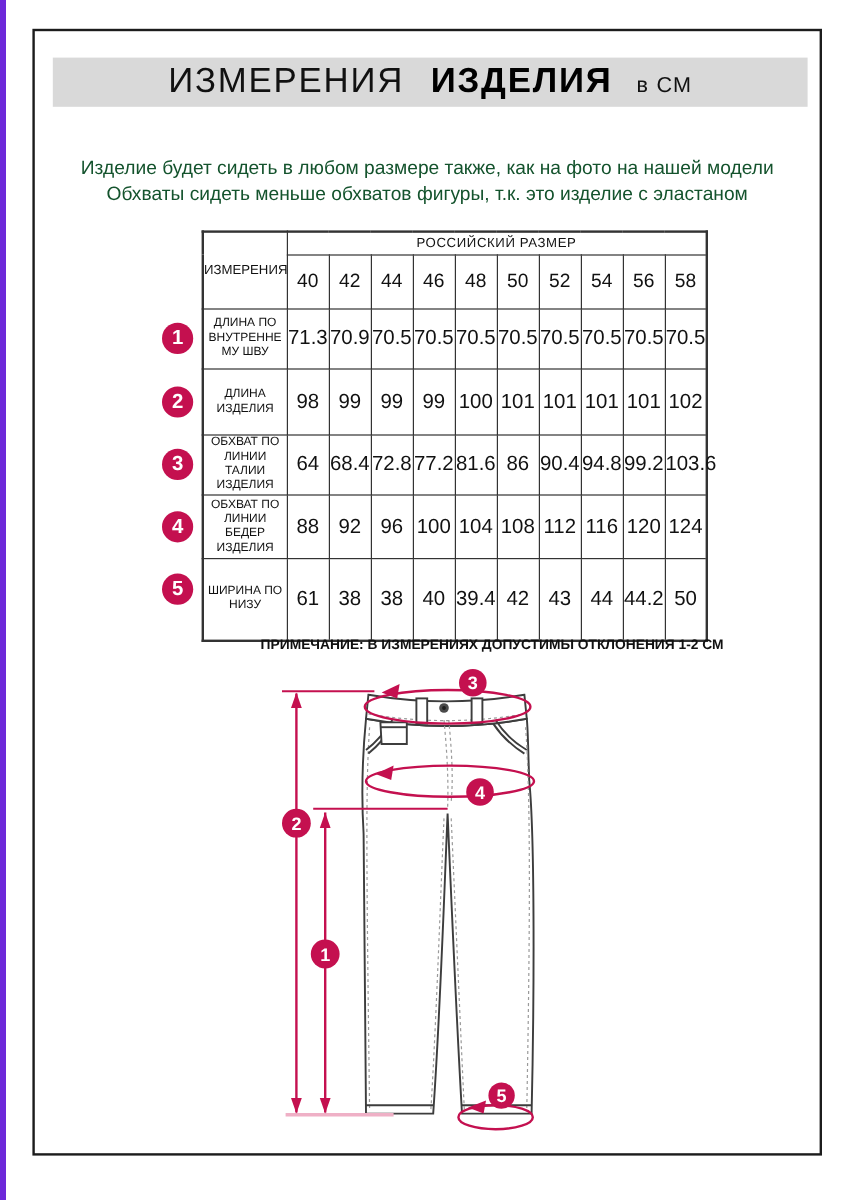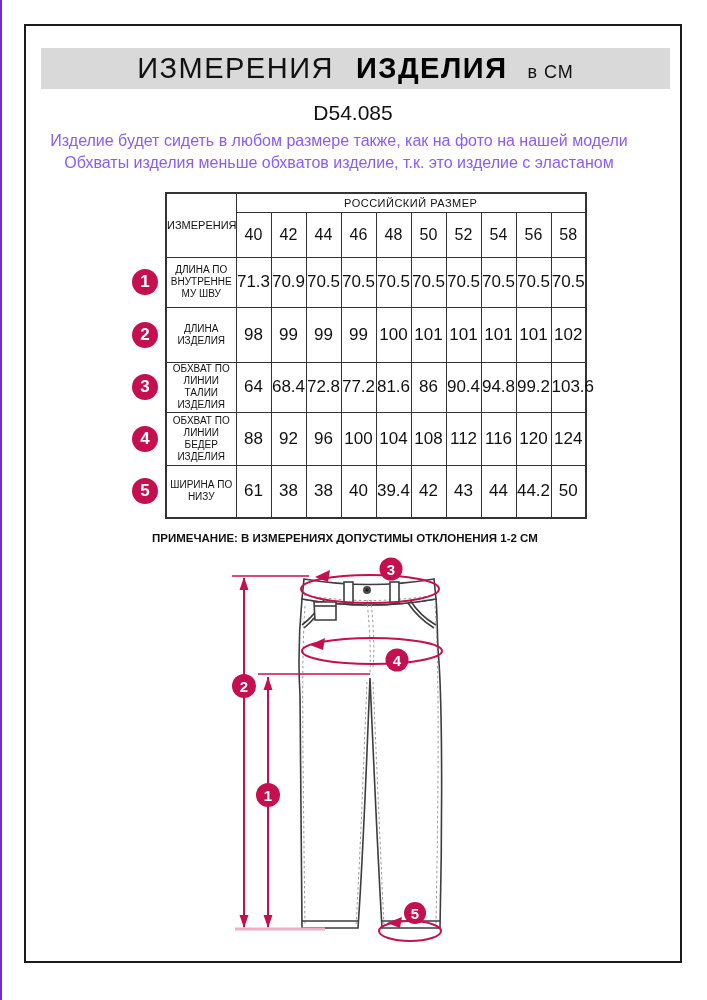--- a/index.html
+++ b/index.html
@@ -1,43 +1,43 @@
 <!DOCTYPE html>
 <html style="--accent: #C4104F; --bar-bg: #D9D9D9; --baseline: #EFB0C6;"><head>
 <meta charset="utf-8">
 <style>
   html,body{margin:0;padding:0;background:#fff;}
   .screen{position:relative;width:707px;height:1000px;background:#ffffff;overflow:hidden;
-          font-family:"Liberation Sans",sans-serif;border-left:2px solid #6d28d9;box-sizing:border-box;}
+          font-family:"Liberation Sans",sans-serif;border-left:5px solid #6d28d9;box-sizing:border-box;}
   .sheet{position:absolute;left:22px;top:24px;width:658px;height:939px;border:2px solid #1c1c1c;box-sizing:border-box;}
   .title-bar{position:absolute;left:39px;top:48px;width:629px;height:41px;background:var(--bar-bg);
              display:flex;align-items:baseline;justify-content:center;}
   .title-main{font-size:29px;color:#111;letter-spacing:1.5px;line-height:41px;}
   .title-bold{font-size:29px;font-weight:bold;color:#000;letter-spacing:1.5px;margin-left:22px;line-height:41px;}
   .title-unit{font-size:18px;color:#111;margin-left:20px;letter-spacing:1px;text-align:center;}
   .model-code{position:absolute;left:22px;top:101px;width:658px;text-align:center;font-size:21px;color:#111;}
-  .subtitle{position:absolute;left:8px;top:130px;width:658px;text-align:center;font-size:16px;color:#8b5cf6;line-height:22px;}
-  .note{position:absolute;left:150px;top:532px;width:448px;text-align:left;font-size:11.5px;font-weight:bold;color:#111;}
+  .subtitle{position:absolute;left:22px;top:130px;width:658px;text-align:center;font-size:16px;color:#14532d;line-height:22px;}
+  .note{position:absolute;left:150px;top:532px;width:448px;text-align:right;font-size:11.5px;font-weight:bold;color:#111;}
 
   table.size-table{position:absolute;left:163px;top:192px;width:422px;border-collapse:collapse;table-layout:fixed;
                    border:2px solid #333;}
   table.size-table td,table.size-table th{border:1px solid #333;padding:0;text-align:center;vertical-align:middle;
                    color:#111;font-weight:normal;}
   tr.group-row{height:19px;}
   tr.sizes-row{height:45px;}
   .group-cell{font-size:11px;letter-spacing:0.5px;}
   .corner-cell{font-size:11px;}
   .size-cell{font-size:16px;font-weight:bold;}
   .label-cell{font-size:10px;line-height:1.2;white-space:pre-line;}
   .value-cell{font-size:17px;}
   tbody tr:nth-child(1){height:50px;}
   tbody tr:nth-child(2){height:55px;margin-top:40px;}
   tbody tr:nth-child(3){height:50px;}
   tbody tr:nth-child(4){height:53px;}
-  tbody tr:nth-child(5){height:53px;}
+  tbody tr:nth-child(5){height:69px;}
 
   .row-badge{position:absolute;left:130px;width:26px;height:26px;border-radius:50%;background:var(--accent);
              color:#fff;font-size:17px;font-weight:bold;display:flex;align-items:center;justify-content:center;}
   .diagram{position:absolute;left:200px;top:555px;}
   .ink{stroke:#3d3d3d;stroke-width:1.6;fill:#ffffff;}
   .ink-line{stroke:#3d3d3d;stroke-width:1.6;fill:none;}
   .stitch{stroke:#9a9a9a;stroke-width:1;fill:none;stroke-dasharray:2.5 2.5;}
   .acc-line{stroke:var(--accent);stroke-width:2;fill:none;}
   .acc-thin{stroke:var(--accent);stroke-width:1.6;fill:none;}
   .acc-fill{fill:var(--accent);stroke:none;}
@@ -49,25 +49,24 @@
 
 <div class="screen">
   <div class="sheet"></div>
 
   <div class="title-bar">
     <span class="title-main">ИЗМЕРЕНИЯ</span>
     <span class="title-bold">ИЗДЕЛИЯ</span>
     <span class="title-unit">в СМ</span>
   </div>
 
-  <div class="model-code">D54.085</div>
 
   <div class="subtitle">
     <div>Изделие будет сидеть в любом размере также, как на фото на нашей модели</div>
-    <div>Обхваты изделия меньше обхватов изделие, т.к. это изделие с эластаном</div>
+    <div>Обхваты сидеть меньше обхватов фигуры, т.к. это изделие с эластаном</div>
   </div>
 
   <table class="size-table">
     <colgroup>
         <col style="width:70px">
       </colgroup>
     <thead>
       <tr class="group-row">
         <th class="corner-cell" rowspan="2">ИЗМЕРЕНИЯ</th>
         <th class="group-cell" id="group-cell" colspan="10">РОССИЙСКИЙ РАЗМЕР</th>

